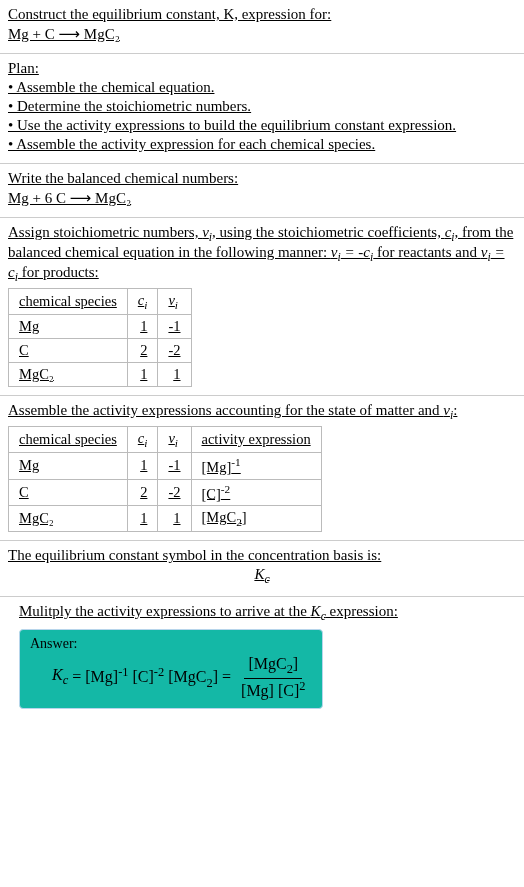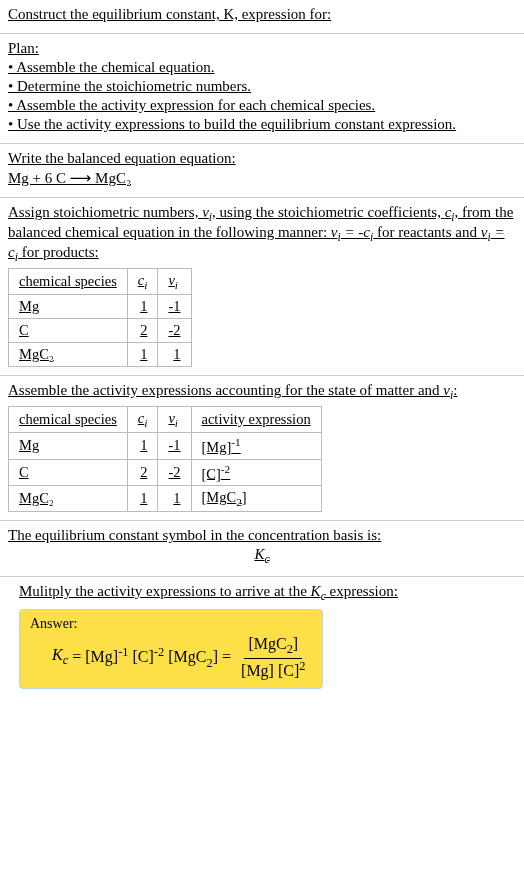--- a/index.html
+++ b/index.html
@@ -30,21 +30,21 @@
     font-weight: normal;
     font-size: 14.5px;
     vertical-align: middle;
   }
   table.data td.num { text-align: right; }
   .sub { vertical-align: sub; font-size: 0.78em; }
   .sup { vertical-align: super; font-size: 0.78em; }
   .italic { font-style: italic; text-align: center; }
   .answer-box {
     display: inline-block;
-    background: #fde047;
+    background: #14b8a6;
     border: 1px solid #b7d5eb;
     border-radius: 4px;
     padding: 6px 10px 8px 10px;
     margin-top: 4px;
   }
   .answer-label { font-size: 14px; margin-bottom: 3px; }
   .kc-line { display: flex; align-items: center; font-size: 16px; padding-left: 22px; }
   .frac {
     display: inline-flex;
     flex-direction: column;
@@ -55,32 +55,33 @@
   .frac .num { border-bottom: 1px solid #000; padding: 0 4px; }
   .frac .den { padding: 0 4px; }
 </style>
 </head>
 <body>
 
 <div class="section">
   <div class="line">
     <span>Construct the equilibrium constant, K, expression for:</span>
   </div>
+  <div class="eq">Mg + C ⟶ MgC₂</div>
 </div>
 
 <div class="section">
   <div class="line">Plan:</div>
   <div class="line">• Assemble the chemical equation.</div>
   <div class="line">• Determine the stoichiometric numbers.</div>
+  <div class="line">• Use the activity expressions to build the equilibrium constant expression.</div>
   <div class="line">• Assemble the activity expression for each chemical species.</div>
-  <div class="line">• Use the activity expressions to build the equilibrium constant expression.</div>
 </div>
 
 <div class="section">
-  <div class="line">Write the balanced equation equation:</div>
+  <div class="line">Write the balanced chemical numbers:</div>
   <div class="eq">Mg + 6 C ⟶ MgC₂</div>
 </div>
 
 <div class="section">
   <div class="line">
     <span>Assign stoichiometric numbers, </span><span class="italic">ν<span class="sub">i</span></span><span>, using the stoichiometric coefficients, </span><span class="italic">c<span class="sub">i</span></span><span>, from the balanced chemical equation in the following manner: </span><span class="italic">ν<span class="sub">i</span> = -c<span class="sub">i</span></span><span> for reactants and </span><span class="italic">ν<span class="sub">i</span> = c<span class="sub">i</span></span><span> for products:</span>
   </div>
   <table class="data">
     <tbody>
         <tr>

